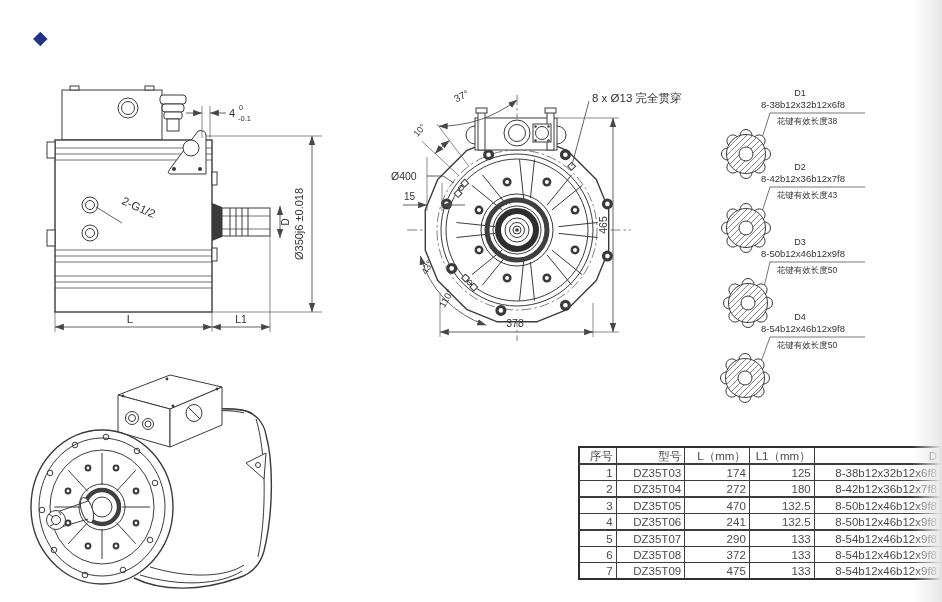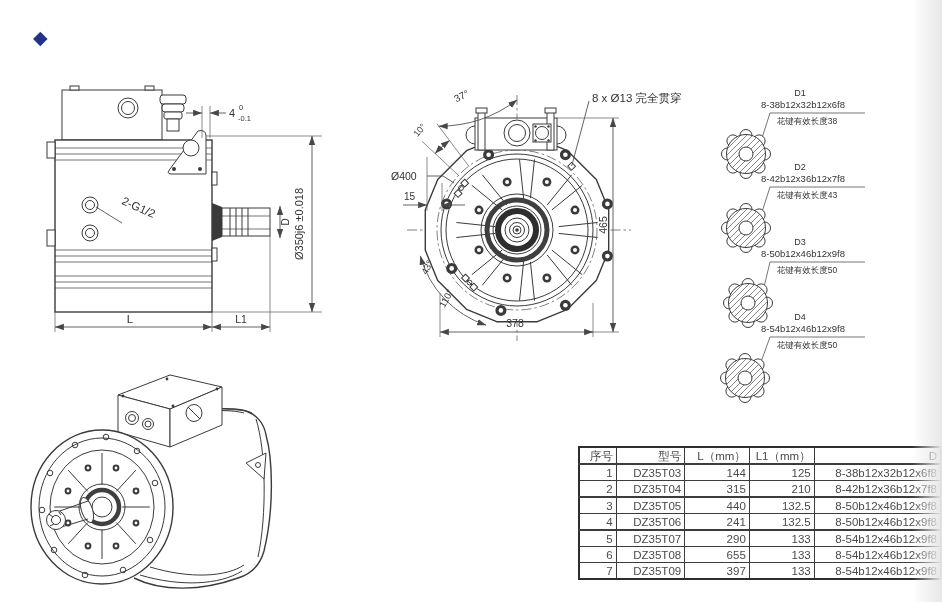--- a/index.html
+++ b/index.html
@@ -506,63 +506,63 @@
         <th class="c1">型号</th>
         <th class="c2">L（mm）</th>
         <th class="c3">L1（mm）</th>
         <th class="c4">D</th>
       </tr>
     </thead>
     <tbody>
       <tr>
           <td>1</td>
           <td>DZ35T03</td>
-          <td>144</td>
+          <td>174</td>
           <td>125</td>
           <td>8-38b12x32b12x6f8</td>
         </tr>
       <tr class="grp">
           <td>2</td>
           <td>DZ35T04</td>
-          <td>315</td>
-          <td>210</td>
+          <td>272</td>
+          <td>180</td>
           <td>8-42b12x36b12x7f8</td>
         </tr>
       <tr>
           <td>3</td>
           <td>DZ35T05</td>
-          <td>440</td>
+          <td>470</td>
           <td>132.5</td>
           <td>8-50b12x46b12x9f8</td>
         </tr>
       <tr class="grp">
           <td>4</td>
           <td>DZ35T06</td>
           <td>241</td>
           <td>132.5</td>
           <td>8-50b12x46b12x9f8</td>
         </tr>
       <tr>
           <td>5</td>
           <td>DZ35T07</td>
           <td>290</td>
           <td>133</td>
           <td>8-54b12x46b12x9f8</td>
         </tr>
       <tr>
           <td>6</td>
           <td>DZ35T08</td>
-          <td>655</td>
+          <td>372</td>
           <td>133</td>
           <td>8-54b12x46b12x9f8</td>
         </tr>
       <tr>
           <td>7</td>
           <td>DZ35T09</td>
-          <td>397</td>
+          <td>475</td>
           <td>133</td>
           <td>8-54b12x46b12x9f8</td>
         </tr>
     </tbody>
   </table>
 
   <div class="scan-edge"></div>
 </div>
 
 </body></html>

